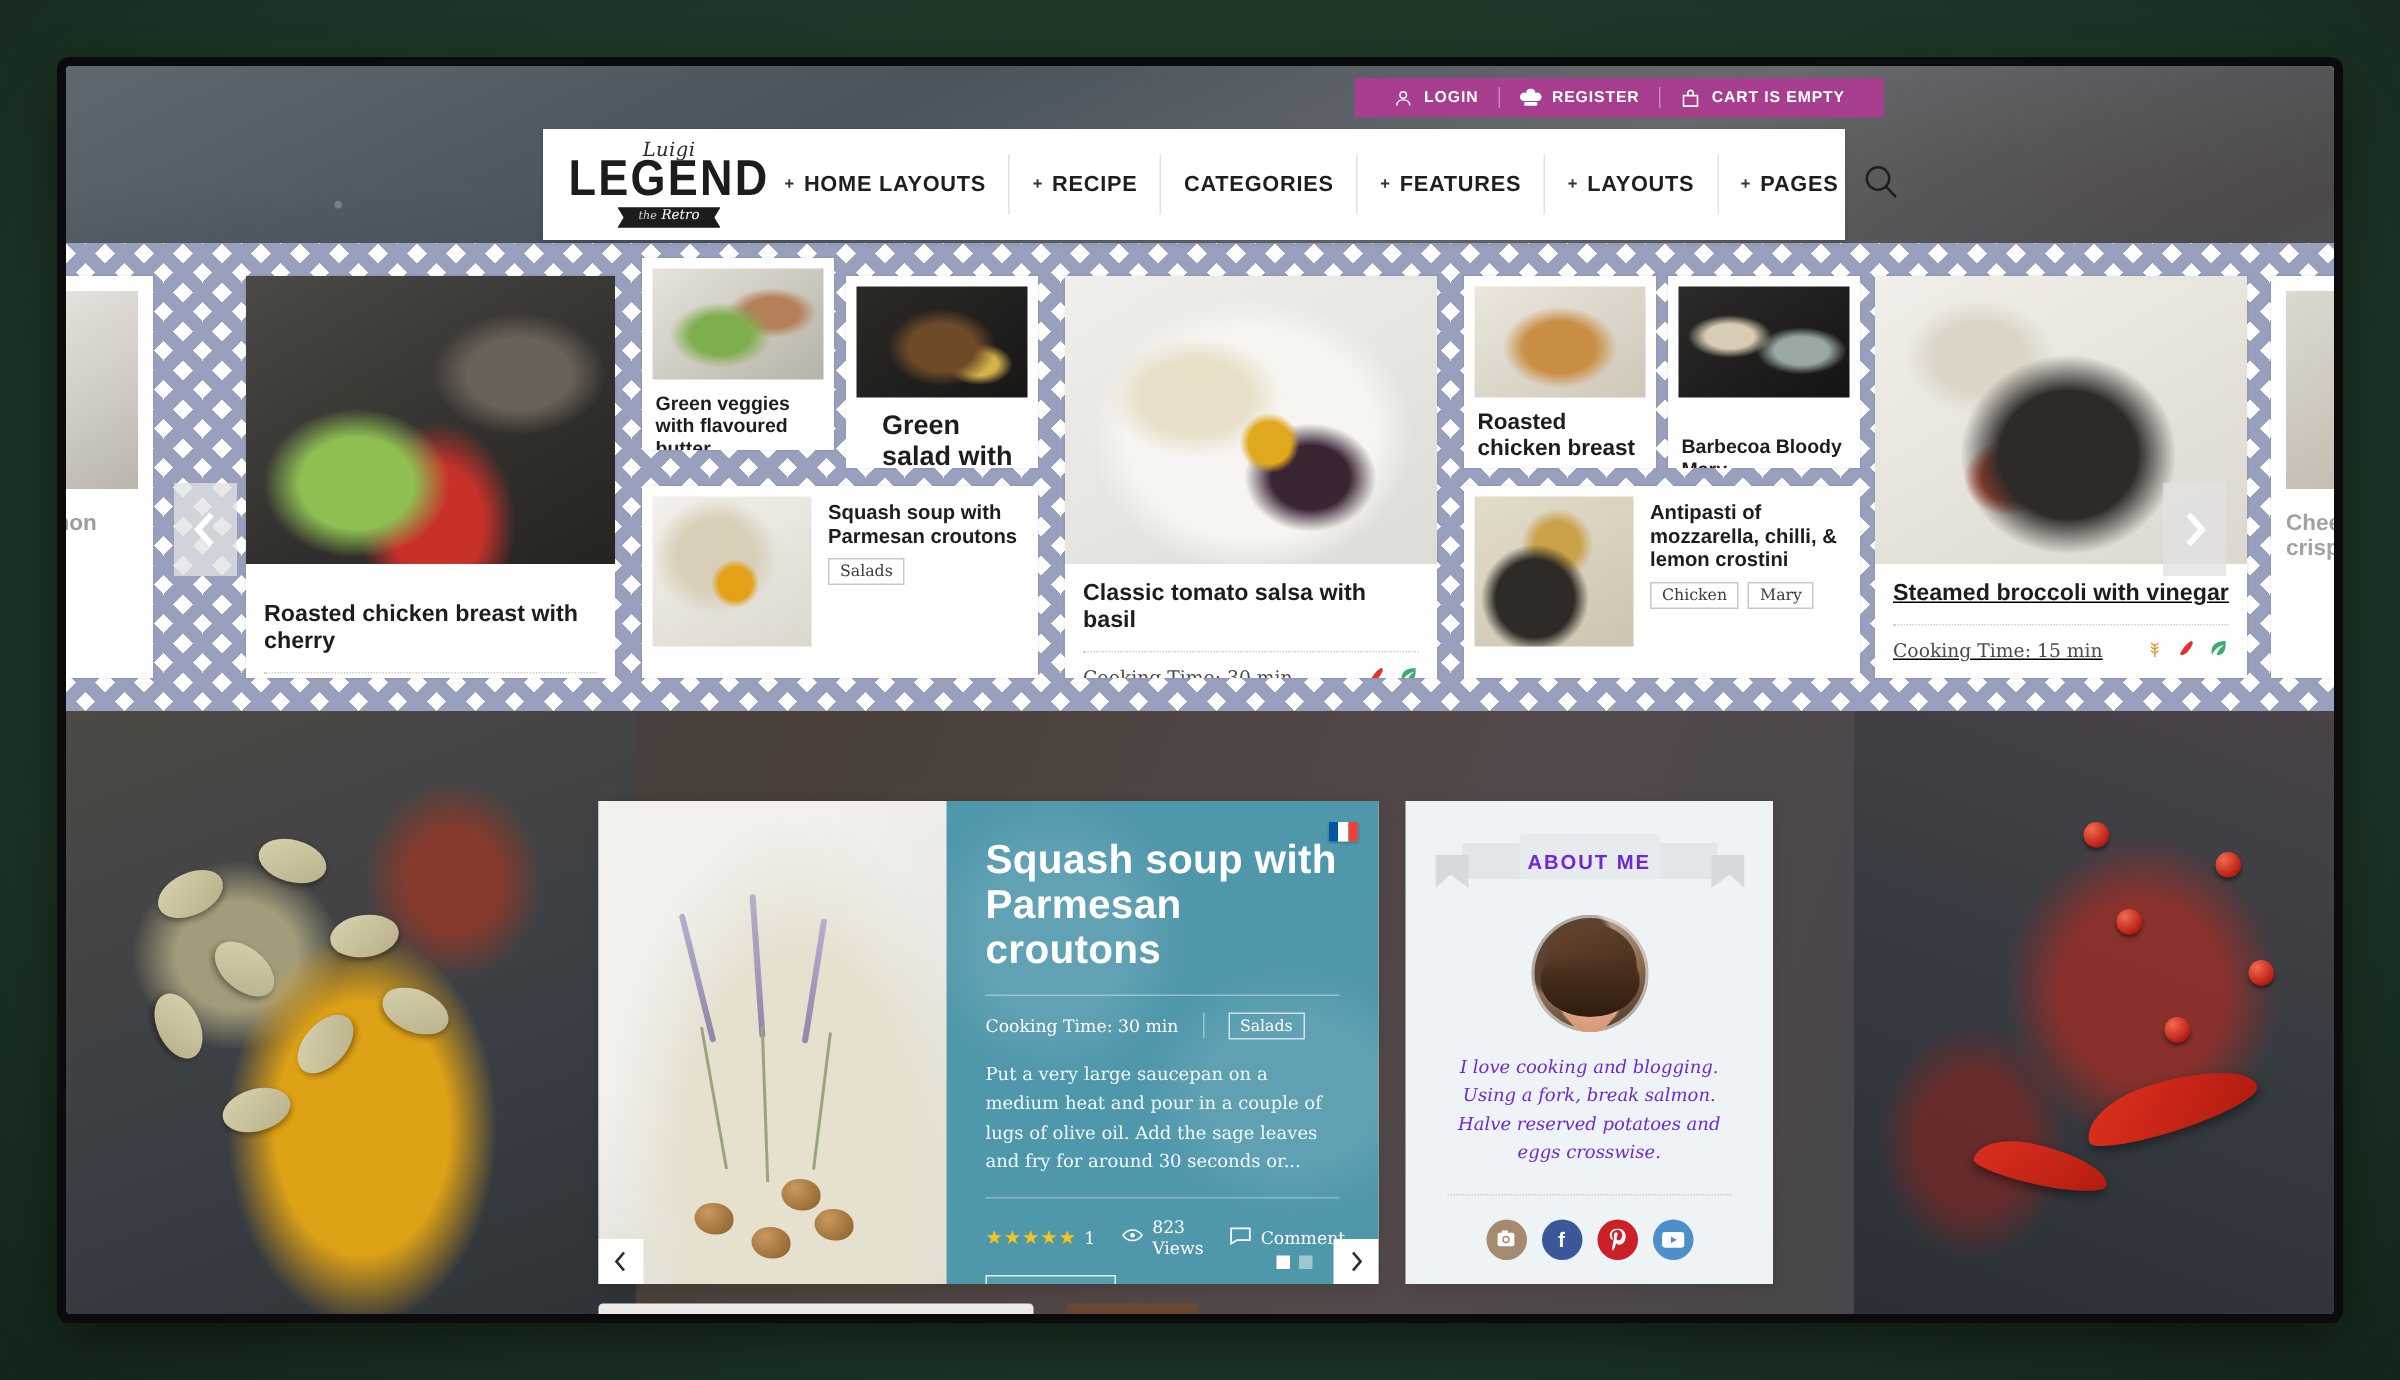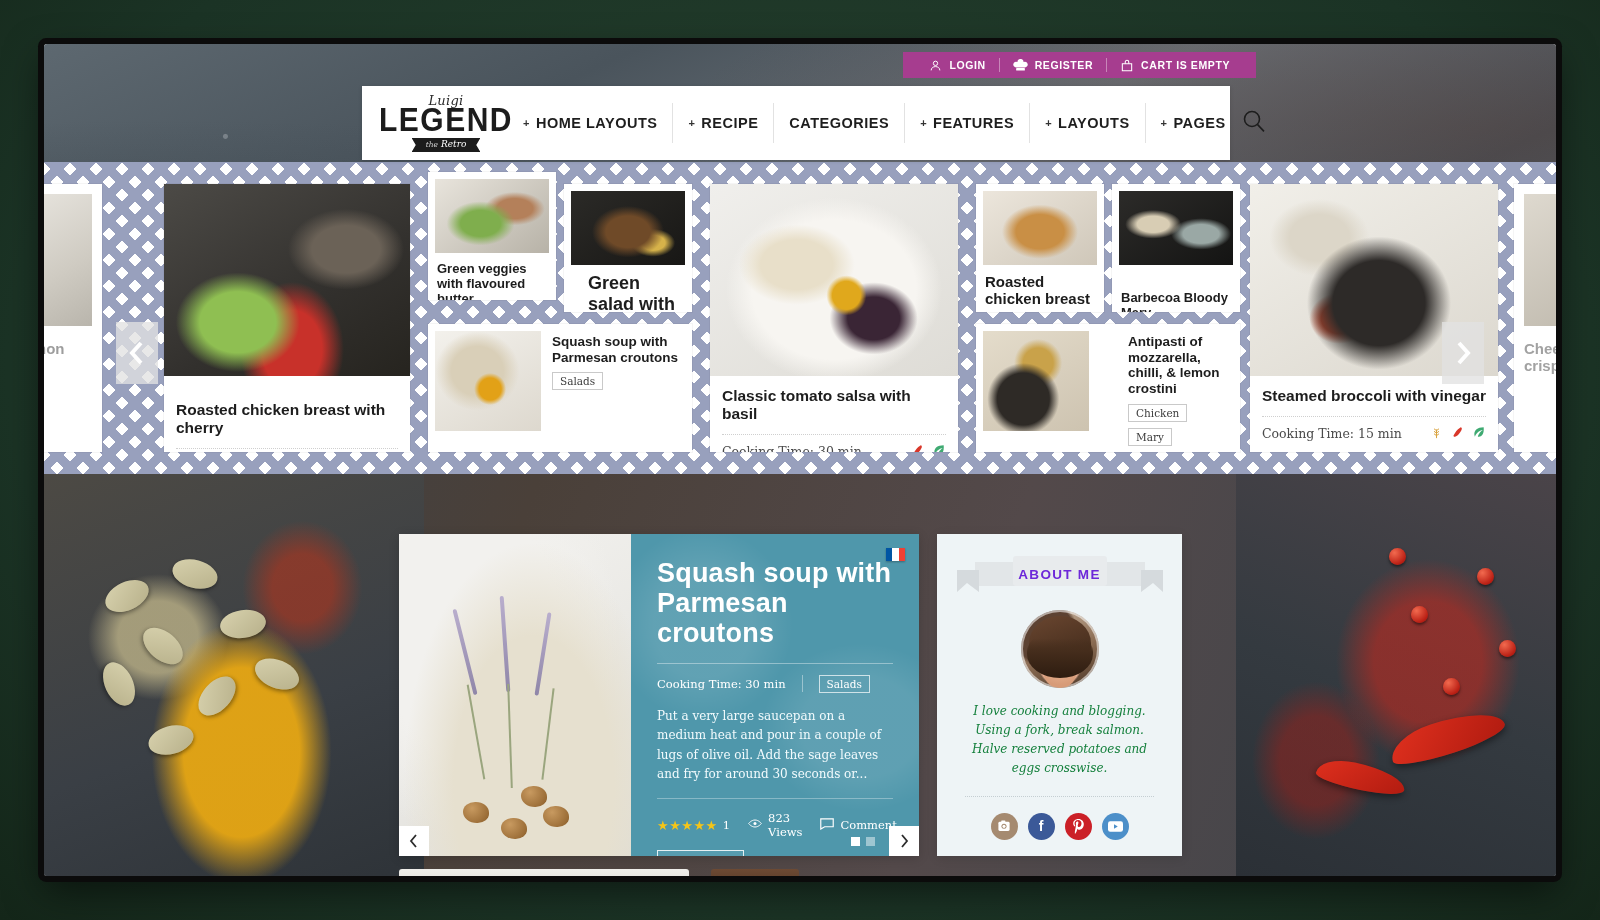--- a/index.html
+++ b/index.html
@@ -272,21 +272,21 @@
     width: 62px; height: 54px; border-radius: 50% 50% 42% 42%;
     background: linear-gradient(160deg,#6a4630,#3a2617);
   }
   .avatar .hair2 {
     position: absolute; left: 50%; top: 26%; transform: translateX(-50%);
     width: 66px; height: 48px; border-radius: 46% 46% 50% 50%;
     background: linear-gradient(180deg, rgba(58,38,23,0) 18%, #452d1c 44%, #2d1c10 100%);
   }
   .bio {
     font-family: "DejaVu Serif", serif; font-style: italic; font-size: 12px;
-    line-height: 1.58; color: #15803d; margin-top: 14px; padding: 0 6px;
+    line-height: 1.58; color: #6d28d9; margin-top: 14px; padding: 0 6px;
   }
   .bio-rule { border-top: 1px dotted #c5ced2; margin: 18px 10px 0; }
   .socials { display: flex; justify-content: center; gap: 10px; margin-top: 16px; }
   .soc {
     width: 27px; height: 27px; border-radius: 50%; color: #fff;
     display: flex; align-items: center; justify-content: center;
     font-family: "Liberation Sans", sans-serif; font-weight: 700; font-size: 14px;
     cursor: pointer;
   }
   
@@ -521,41 +521,41 @@
       <div class="card" style="left:1068px;top:22px;width:128px;height:128px;">
         <div class="thumb" style="height:74px;margin:7px 7px 0;width:calc(100% - 14px);background:
              radial-gradient(ellipse at 30% 45%, #d8cdb4 0 16px, transparent 28px),
              radial-gradient(ellipse at 72% 58%, #9aa8a5 0 18px, transparent 30px),
              linear-gradient(145deg,#2c2b29,#141413);"></div>
         <div style="padding:25px 9px 0;">
           <div class="c-title" style="font-size:13px;">Barbecoa Bloody Mary</div>
         </div>
       </div>
 
-      <div class="card" style="left:932px;top:162px;width:264px;height:128px;display:flex;gap:28px;">
+      <div class="card" style="left:932px;top:162px;width:264px;height:128px;display:flex;">
         <div class="thumb" style="width:106px;height:100px;margin:7px 0 0 7px;flex:none;background:
              radial-gradient(circle at 38% 68%, #2e2a26 0 26px, transparent 36px),
              radial-gradient(circle at 52% 32%, #c9a24a 0 15px, transparent 24px),
              linear-gradient(150deg,#e4dccb,#cdc3b0);"></div>
         <div style="padding:10px 10px 0 11px;flex:1;">
           <div class="c-title" style="font-size:13.5px;">Antipasti of mozzarella, chilli, &amp; lemon crostini</div>
           <div class="tagrow">
             <span class="tag">Chicken</span>
             <span class="tag">Mary</span>
           </div>
         </div>
       </div>
 
       <div class="card" style="left:1206px;top:22px;width:248px;height:268px;">
         <div class="thumb" style="height:192px;background:
              radial-gradient(ellipse at 52% 62%, #2d2a28 0 46px, transparent 72px),
              radial-gradient(ellipse at 36% 70%, #b5452c 0 18px, transparent 30px),
              radial-gradient(ellipse at 28% 28%, #dcd6c8 0 30px, transparent 50px),
              linear-gradient(150deg,#f1efe9,#dcd8cf);"></div>
-        <div style="padding:11px 12px 0;">
+        <div style="padding:11px 12px 0;text-decoration:underline;">
           <div class="c-title" style="font-size:15.5px;">Steamed broccoli with vinegar</div>
           <div class="dotline" style="margin:11px 0 8px;"></div>
           <div class="c-meta">
             <span>Cooking Time: 15 min</span>
             <span class="icons">
               <span>
                 <svg width="15" height="15" viewBox="0 0 24 24" fill="none" stroke="#d9a441" stroke-width="1.6">
                   <path d="M12 21V7"></path>
                       <path d="M12 9l4-3M12 9L8 6M12 13l4-3M12 13l-4-3M12 17l4-3M12 17l-4-3"></path>
                 </svg>

